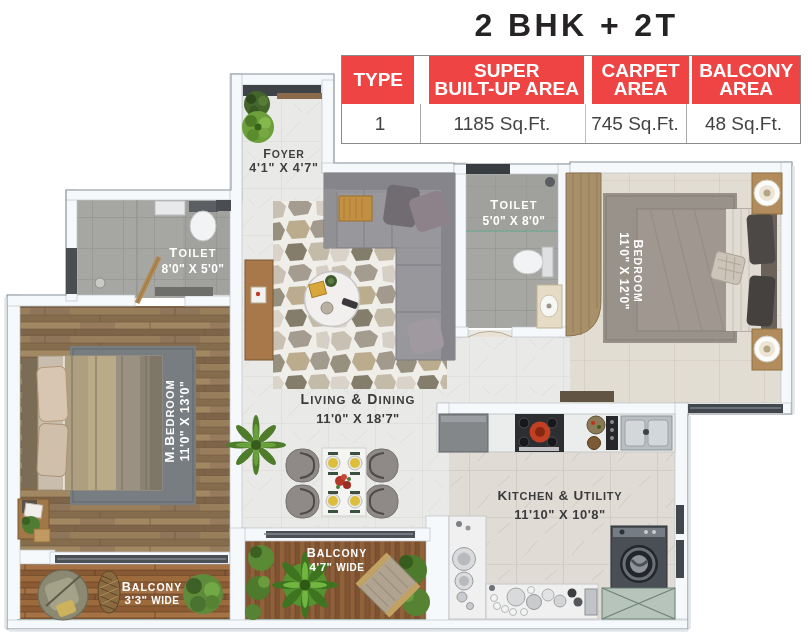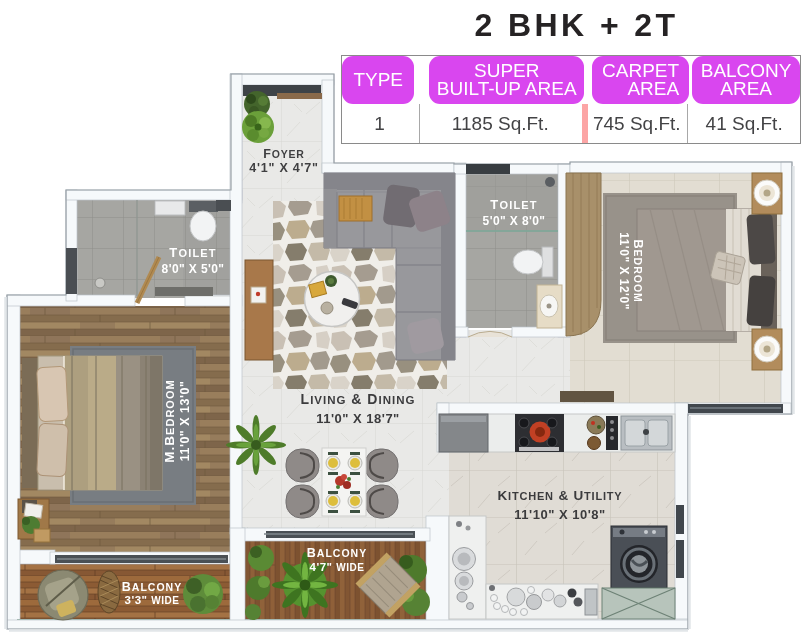--- a/index.html
+++ b/index.html
@@ -1,43 +1,43 @@
 <!DOCTYPE html>
 <html><head>
 <meta charset="utf-8">
 <style>
 html,body{margin:0;padding:0;background:#ffffff;}
 .page{position:relative;width:812px;height:641px;overflow:hidden;background:#ffffff;font-family:"Liberation Sans",sans-serif;}
 .title{position:absolute;left:341px;top:3px;width:471px;z-index:3;text-align:center;font-size:32px;line-height:44px;font-weight:bold;color:#262324;letter-spacing:3.4px;}
 .tbl{position:absolute;left:341px;top:55px;width:458px;z-index:3;border:1px solid #8a8a8a;}
 .hdr{display:flex;background:#ffffff;}
-.hcell{background:#d946ef;color:#ffffff;font-weight:normal;font-size:19px;line-height:18.5px;display:flex;align-items:center;justify-content:center;text-align:center;height:48px;border-radius:11px;}
-.hc1{width:76px;}.hc2{width:162px;margin-left:15px;}.hc3{width:102px;margin-left:8px;text-align:right;}.hc4{width:113px;margin-left:3px;}
+.hcell{background:#ef4444;color:#ffffff;font-weight:bold;font-size:19px;line-height:18.5px;display:flex;align-items:center;justify-content:center;text-align:center;height:48px;}
+.hc1{width:76px;}.hc2{width:162px;margin-left:15px;}.hc3{width:102px;margin-left:8px;}.hc4{width:113px;margin-left:3px;}
 .row{display:flex;background:#ffffff;height:39px;}
 .bcell{font-size:19px;color:#434345;display:flex;align-items:center;justify-content:center;font-weight:normal;}
-.bc1{width:76px;}.bc2{width:162px;border-left:1px solid #a8a8a8;margin-left:2px;}.bc3{width:98px;border-left:6px solid #fca5a5;margin-left:2px;}.bc4{width:113px;border-left:1px solid #a8a8a8;margin-left:2px;}
+.bc1{width:76px;}.bc2{width:162px;border-left:1px solid #a8a8a8;margin-left:2px;}.bc3{width:98px;border-left:1px solid #fca5a5;margin-left:2px;}.bc4{width:113px;border-left:1px solid #a8a8a8;margin-left:2px;}
 </style>
 </head>
 <body>
 <div class="page">
 
 <div class="title">2 BHK + 2T</div>
 
 <div class="tbl">
 <div class="hdr">
         <div class="hcell hc1">TYPE</div>
         <div class="hcell hc2">SUPER<br>BUILT-UP AREA</div>
         <div class="hcell hc3">CARPET<br>AREA</div>
         <div class="hcell hc4">BALCONY<br>AREA</div>
       </div>
 <div class="row">
         <div class="bcell bc1">1</div>
         <div class="bcell bc2">1185 Sq.Ft.</div>
         <div class="bcell bc3">745 Sq.Ft.</div>
-        <div class="bcell bc4">41 Sq.Ft.</div>
+        <div class="bcell bc4">48 Sq.Ft.</div>
       </div>
 </div>
 
 <svg width="812" height="641" viewBox="0 0 812 641" style="position:absolute;left:0;top:0;z-index:1;" xmlns="http://www.w3.org/2000/svg">
 <defs>
 <pattern id="mwood" width="130" height="28" patternUnits="userSpaceOnUse">
 <rect width="130" height="28" fill="#8c7252"></rect>
 <rect y="0" width="130" height="7" fill="#997e5c"></rect>
 <rect y="7" width="130" height="7" fill="#856c4d"></rect>
 <rect y="14" width="130" height="7" fill="#a28862"></rect>

